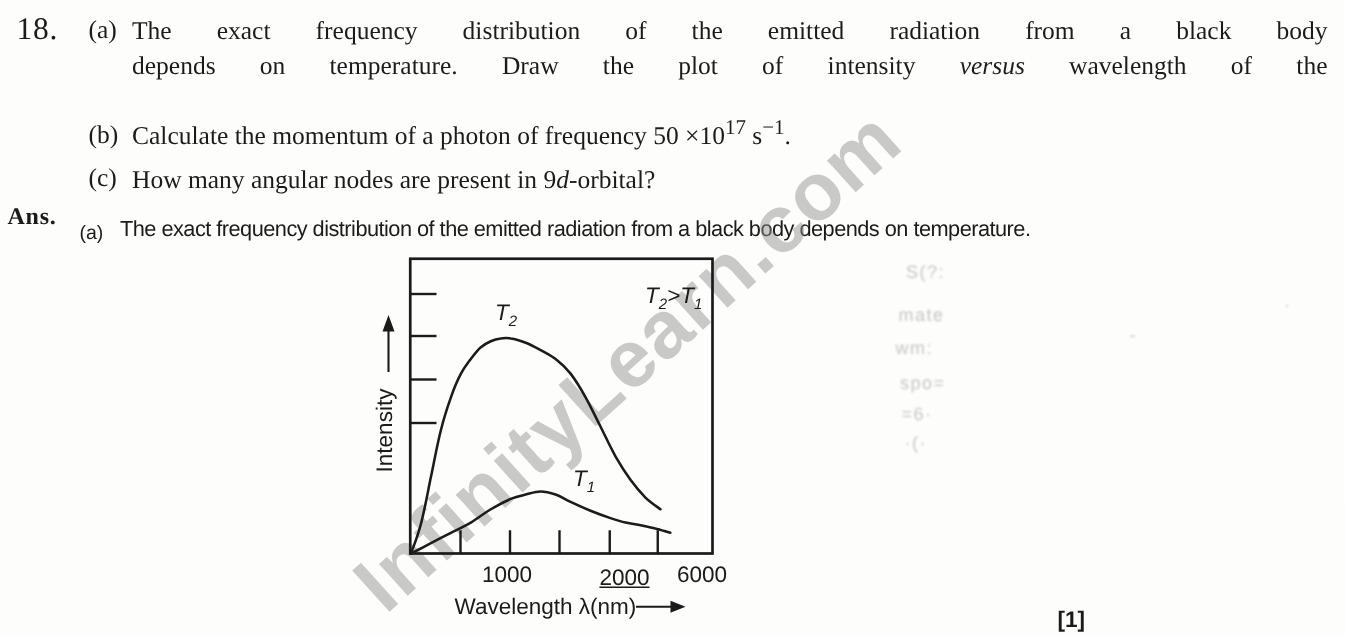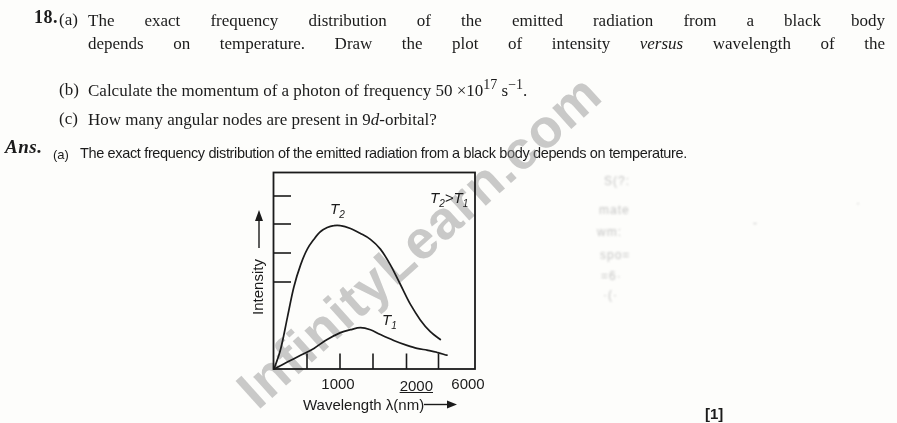--- a/index.html
+++ b/index.html
@@ -2,31 +2,31 @@
 <html><head>
 <meta charset="utf-8">
 <style>
   html,body{margin:0;padding:0;background:#ffffff;}
   .page{
     position:relative; width:897px; height:423px; overflow:hidden;
     background:#fdfdfb; color:#1b1b1b;
     font-family:"Liberation Serif", serif;
   }
   
-  .qnum{position:absolute; left:11px; top:7px; font-size:18px; font-weight:bold; letter-spacing:.5px;margin-left:23px;}
+  .qnum{position:absolute; left:11px; top:7px; font-size:21px; font-weight:normal; letter-spacing:.5px;}
   .qpart-label{position:absolute; left:59px; font-size:17px;}
   .qline{position:absolute; left:88px; width:797px; font-size:17px; line-height:1.25; white-space:normal;}
   .just{text-align:justify; text-align-last:justify; word-spacing:2px;}
   #line1{top:10px;} #line2{top:33px;} #line3{top:56px; width:200px;}
   #pb-label{top:80px;} #pb-text{top:80px; width:600px;}
   #pc-label{top:109px;} #pc-text{top:109px; width:600px;}
   .sup{font-size:14px; position:relative; top:-7px; letter-spacing:0;}
   .it{font-style:italic;}
   
-  .ans-label{position:absolute; left:5px; top:136px; font-size:19px; font-weight:bold; font-style:italic; letter-spacing:.5px;}
+  .ans-label{position:absolute; left:5px; top:136px; font-size:16px; font-weight:bold; letter-spacing:.5px;}
   .ans-a{position:absolute; left:53px; top:147px; font-family:"Liberation Sans", sans-serif; font-size:13px;}
   .ans-text{position:absolute; left:80px; top:145px; font-family:"Liberation Sans", sans-serif;
             font-size:14.5px; letter-spacing:-0.35px; white-space:nowrap;}
   
   .fig{position:absolute; left:240px; top:160px; width:260px; height:260px; z-index:2;}
   .fig svg{position:absolute; left:0; top:0;}
   .frame{fill:none; stroke:#1b1b1b; stroke-width:1.8;}
   .tick{stroke:#1b1b1b; stroke-width:1.6;}
   .axline{stroke:#1b1b1b; stroke-width:1.4;}
   .ah{fill:#1b1b1b;}

